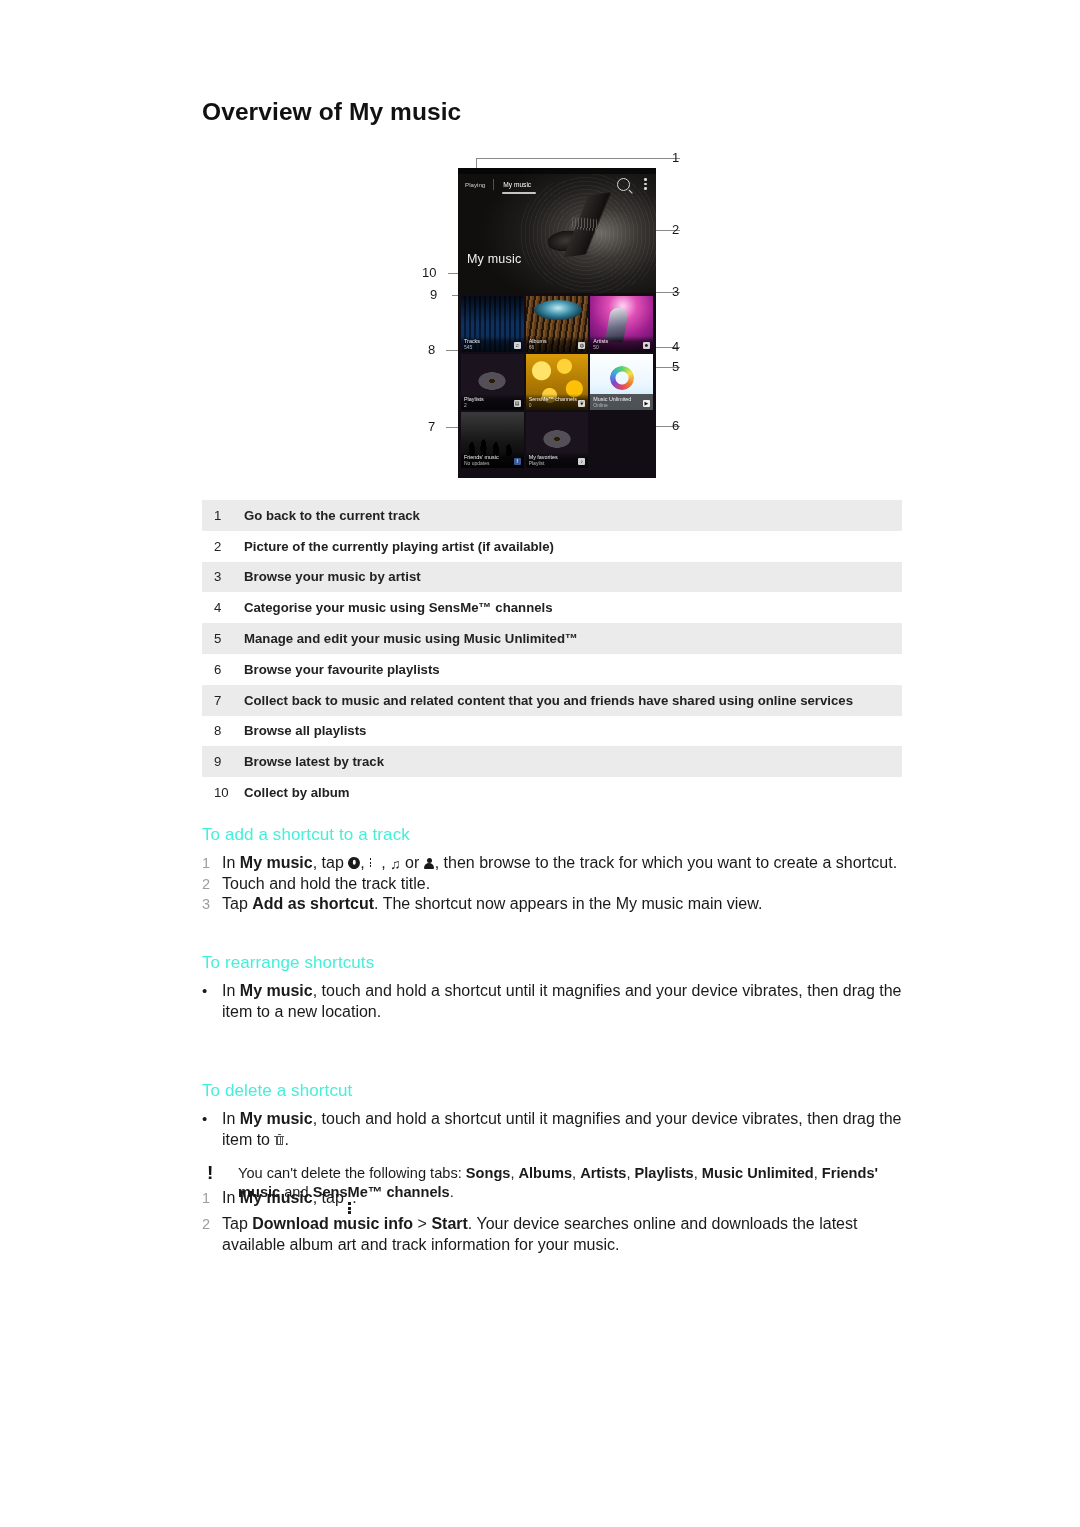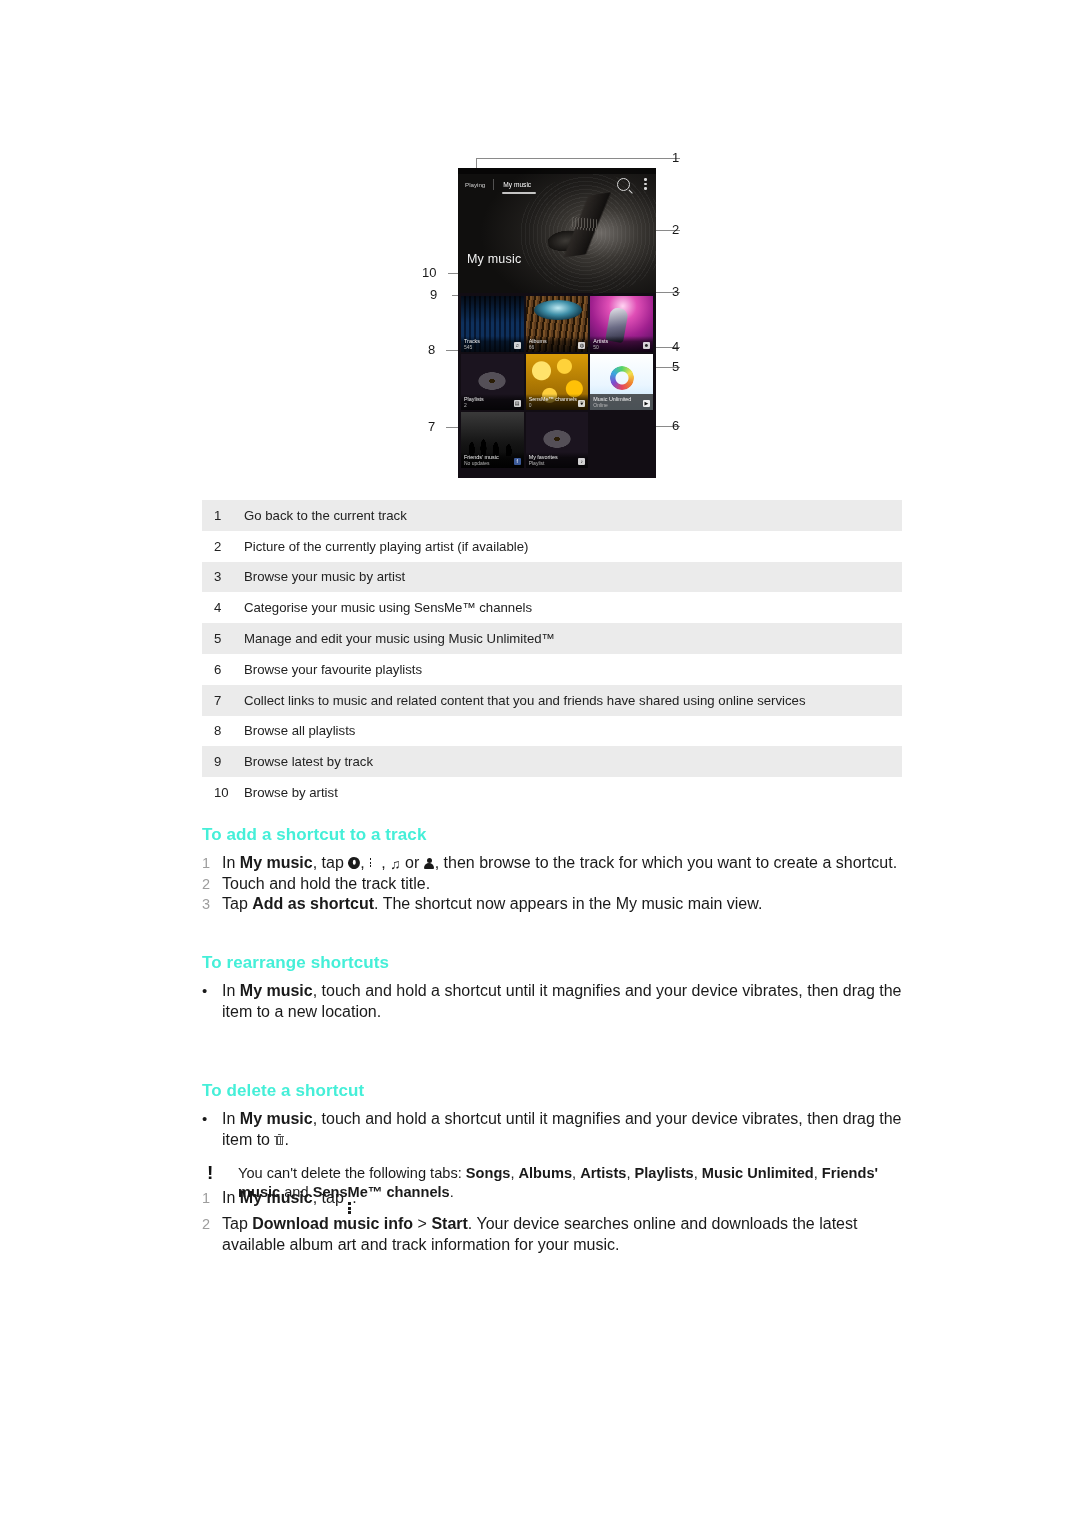--- a/index.html
+++ b/index.html
@@ -351,28 +351,28 @@
     font-size: 13.2px;
     color: #222;
   }
   .ref-row.shade { background: #ebebeb; }
   .ref-num {
     width: 42px;
     padding-left: 12px;
     box-sizing: border-box;
     color: #222;
   }
-  .ref-text { flex: 1; }
+  .ref-text { flex: 1; font-weight: bold; }
 
   
   .proc { position: absolute; left: 202px; width: 700px; }
   .proc-head {
     color: #45efd8;
     font-size: 17px;
-    font-weight: bold;
+    font-weight: normal;
     letter-spacing: .1px;
   }
   .step {
     display: flex;
     font-size: 16px;
     line-height: 20.5px;
     color: #1a1a1a;
   }
   .step-num {
     width: 20px;
@@ -568,20 +568,21 @@
     text-align: center;
     color: #6f6f6f;
     font-size: 13.2px;
   }
 </style>
 </head>
 <body>
 
 <div class="page">
 
+  <div class="page-title">Overview of My music</div>
 
   <div class="figure">
 
     <div class="leader" style="left:76px; top:13px; width:204px;"></div>
     <div class="leader-v" style="left:76px; top:13px; height:12px;"></div>
     <div class="dot" style="left:74px; top:23px;"></div>
     <div class="callout-num" style="left:272px; top:5px;">1</div>
 
     <div class="leader" style="left:196px; top:85px; width:84px;"></div>
     <div class="dot" style="left:192px; top:83px;"></div>
@@ -744,33 +745,33 @@
     <div class="ref-row shade">
       <span class="ref-num">5</span>
       <span class="ref-text">Manage and edit your music using Music Unlimited™</span>
     </div>
     <div class="ref-row">
       <span class="ref-num">6</span>
       <span class="ref-text">Browse your favourite playlists</span>
     </div>
     <div class="ref-row shade">
       <span class="ref-num">7</span>
-      <span class="ref-text">Collect links to music and related content that you and friends have shared using online services</span>
+      <span class="ref-text">Collect back to music and related content that you and friends have shared using online services</span>
     </div>
     <div class="ref-row">
       <span class="ref-num">8</span>
       <span class="ref-text">Browse all playlists</span>
     </div>
     <div class="ref-row shade">
       <span class="ref-num">9</span>
       <span class="ref-text">Browse latest by track</span>
     </div>
     <div class="ref-row">
       <span class="ref-num">10</span>
-      <span class="ref-text">Browse by artist</span>
+      <span class="ref-text">Collect by album</span>
     </div>
   </div>
 
   <div class="proc" style="top:825px;">
     <div class="proc-head">To add a shortcut to a track</div>
 
     <div class="step" style="margin-top:8px;">
       <span class="step-num">1</span>
       <span class="step-body"><span>In </span><b>My music</b><span>, tap </span><span class="ic ic-disc"></span><span>, </span><span class="ic ic-list"><b class="d"></b><b class="d"></b><b class="d"></b><i></i><i></i><i></i></span><span>, </span><span class="ic ic-note">♫</span><span> or </span><span class="ic ic-person"></span><span>, then browse to the track for which you want to create a shortcut.</span></span>
     </div>

